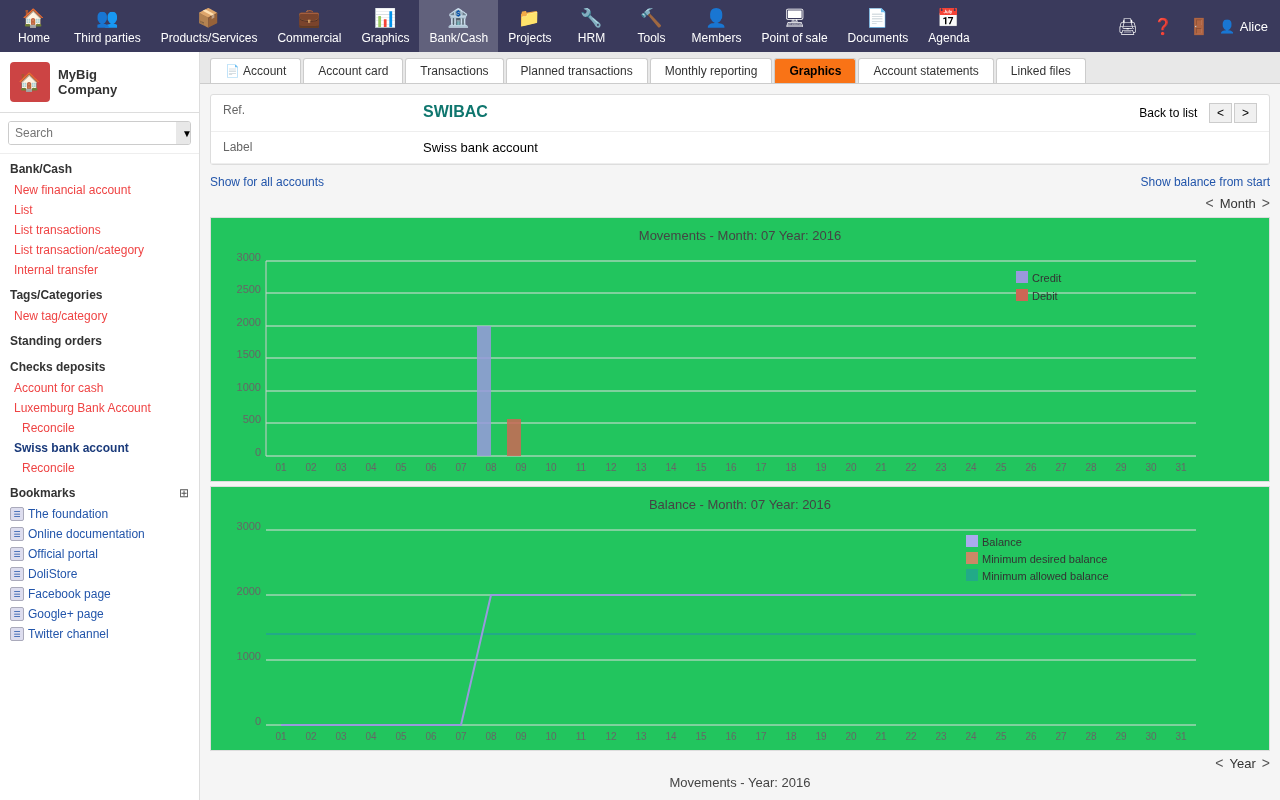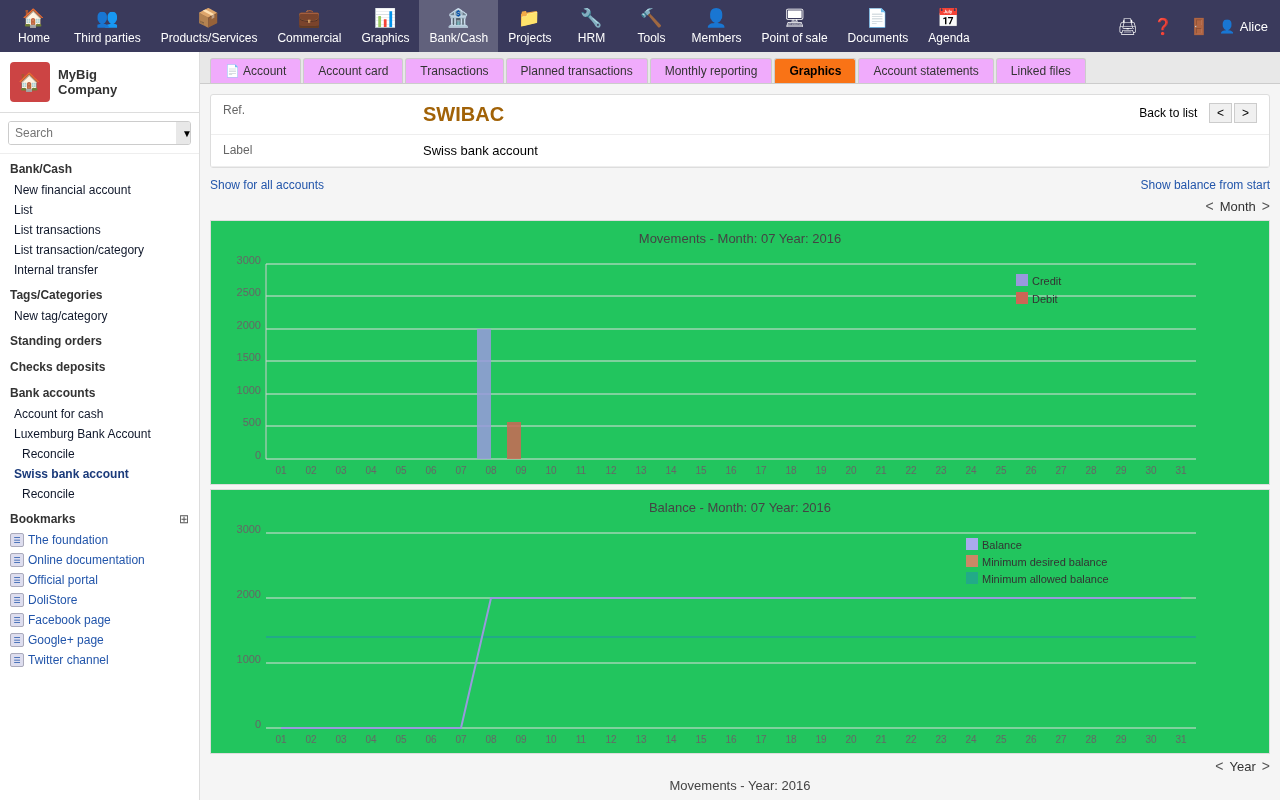--- a/index.html
+++ b/index.html
@@ -86,21 +86,21 @@
     .sidebar-section-title {
       font-weight: bold;
       font-size: 12px;
       color: #333;
       padding: 8px 10px 4px;
     }
     .sidebar-link {
       display: block;
       padding: 3px 10px 3px 14px;
       font-size: 12px;
-      color: #0f172a;
+      color: #ef4444;
       cursor: pointer;
       text-decoration: none;
     }
     .sidebar-link.sub { padding-left: 22px; }
     .sidebar-link.active { font-weight: bold; color: #1a3a7a; }
     .sidebar-bookmarks-header {
       display: flex;
       justify-content: space-between;
       align-items: center;
       padding: 8px 10px 4px;
@@ -133,41 +133,41 @@
       align-items: center;
       padding: 6px 10px 0;
       gap: 2px;
     }
     .tab-item {
       padding: 5px 14px;
       font-size: 12px;
       cursor: pointer;
       border: 1px solid #ccc;
       border-bottom: none;
-      background: #f0abfc;
+      background: #ffffff;
       color: #333;
       border-radius: 3px 3px 0 0;
     }
     .tab-item.active {
       background: #f97316;
       font-weight: bold;
       color: #000;
     }
 
     
     .account-header {
       margin: 10px;
       background: #fff;
       border: 1px solid #ddd;
       border-radius: 3px;
     }
     .account-header table { width: 100%; border-collapse: collapse; }
     .account-header td { padding: 8px 12px; border-bottom: 1px solid #eee; vertical-align: top; }
     .account-header td:first-child { color: #666; font-size: 12px; width: 200px; }
-    .ref-value { color: #a16207; font-size: 20px; font-weight: bold; }
+    .ref-value { color: #0f766e; font-size: 16px; font-weight: bold; }
     .back-to-list { color: #000000; font-size: 12px; cursor: pointer; }
     .nav-arrows { display: inline-flex; gap: 2px; margin-left: 8px; }
     .nav-arrow-btn {
       border: 1px solid #ccc;
       background: #f0f0f0;
       padding: 2px 7px;
       cursor: pointer;
       font-size: 12px;
     }
     .header-right { text-align: right; }
@@ -307,21 +307,20 @@
     <a class="sidebar-link">List transactions</a>
     <a class="sidebar-link">List transaction/category</a>
     <a class="sidebar-link">Internal transfer</a>
 
     <div class="sidebar-section-title">Tags/Categories</div>
     <a class="sidebar-link">New tag/category</a>
 
     <div class="sidebar-section-title">Standing orders</div>
     <div class="sidebar-section-title">Checks deposits</div>
 
-    <div class="sidebar-section-title">Bank accounts</div>
     <a class="sidebar-link">Account for cash</a>
     <a class="sidebar-link">Luxemburg Bank Account</a>
     <a class="sidebar-link sub">Reconcile</a>
     <a class="sidebar-link active">Swiss bank account</a>
     <a class="sidebar-link sub">Reconcile</a>
 
     <div class="sidebar-bookmarks-header">
       <span class="sidebar-bookmarks-title">Bookmarks</span>
       <span class="bookmark-edit-icon">⊞</span>
     </div>

